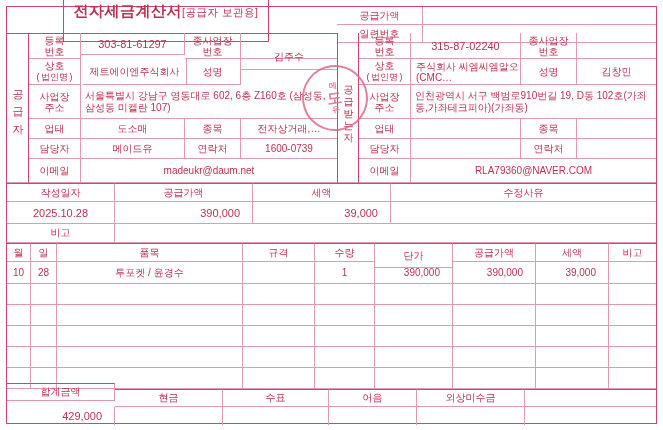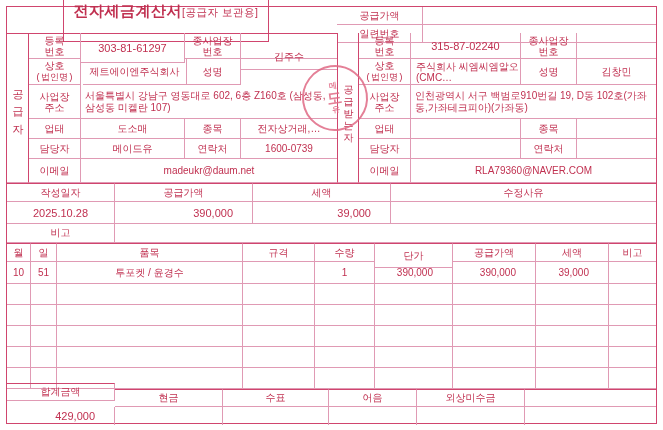--- a/index.html
+++ b/index.html
@@ -17,21 +17,21 @@
     box-sizing:border-box;
   }
   .cell{position:absolute;box-sizing:border-box;overflow:hidden;}
   .b-r{border-right:1px solid #e09ab4;}
   .b-b{border-bottom:1px solid #e09ab4;}
   .strong-r{border-right:1.5px solid #d0456e;}
   .strong-t{border-top:1.5px solid #d0456e;}
   .strong-l{border-left:1.5px solid #d0456e;}
   .c{display:flex;align-items:center;justify-content:center;text-align:center;}
   .l{display:flex;align-items:center;justify-content:flex-start;text-align:left;padding-left:4px;}
-  .r{display:flex;align-items:center;justify-content:flex-end;text-align:right;padding-right:19px;}
+  .r{display:flex;align-items:center;justify-content:flex-end;text-align:right;padding-right:12px;}
   .title-wrap{
     position:absolute;left:0;top:0;width:318px;height:26px;
     display:flex;align-items:center;justify-content:center;
   }
   .title-box{
     border:1.5px solid #d0456e;
     padding:2px 10px 20px 10px;
     font-size:15px;font-weight:bold;letter-spacing:0.5px;
     white-space:nowrap;
   }
@@ -74,21 +74,21 @@
   <div class="cell c b-b b-r" style="left:330px;top:18px;width:86px;height:18px;">일련번호</div>
   <div class="cell l b-b" style="left:416px;top:18px;width:233px;height:18px;"></div>
 
   <div class="cell strong-t" style="left:0;top:26px;width:330px;height:0;"></div>
 
   <div class="cell vlabel strong-r b-b" style="left:0;top:26px;width:22px;height:150px;">공급자</div>
 
   <div class="cell c b-b b-r" style="left:22px;top:26px;width:52px;height:26px;">
     <div style="line-height:1.1;">등록<br>번호</div>
   </div>
-  <div class="cell c b-b b-r" style="left:74px;top:26px;width:104px;height:30px;font-size:11px;">303-81-61297</div>
+  <div class="cell c b-b b-r" style="left:74px;top:26px;width:104px;height:22px;font-size:11px;">303-81-61297</div>
   <div class="cell c b-b b-r" style="left:178px;top:26px;width:56px;height:26px;">
     <div style="line-height:1.1;">종사업장<br>번호</div>
   </div>
   <div class="cell c b-b" style="left:234px;top:26px;width:96px;height:26px;"></div>
 
   <div class="cell c b-b b-r" style="left:22px;top:52px;width:52px;height:26px;">
     <div style="line-height:1.1;">상호<br><span class="small">(법인명)</span></div>
   </div>
   <div class="cell c b-b b-r" style="left:64px;top:52px;width:104px;height:26px;line-height:1.1;margin-left:12px;">
     <span>제트에이엔주식회사</span>
@@ -177,21 +177,21 @@
   <div class="cell c b-b b-r strong-t" style="left:24px;top:236px;width:26px;height:19px;">일</div>
   <div class="cell c b-b b-r strong-t" style="left:236px;top:236px;width:72px;height:19px;">규격</div>
   <div class="cell c b-b b-r strong-t" style="left:50px;top:236px;width:186px;height:19px;">품목</div>
   <div class="cell c b-b b-r strong-t" style="left:308px;top:236px;width:60px;height:19px;">수량</div>
   <div class="cell c b-b b-r strong-t" style="left:368px;top:236px;width:78px;height:25px;">단가</div>
   <div class="cell c b-b b-r strong-t" style="left:446px;top:236px;width:83px;height:19px;">공급가액</div>
   <div class="cell c b-b b-r strong-t" style="left:529px;top:236px;width:73px;height:19px;">세액</div>
   <div class="cell c b-b strong-t" style="left:602px;top:236px;width:47px;height:19px;">비고</div>
 
   <div class="cell c b-b b-r" style="left:0;top:255px;width:24px;height:22px;">10</div>
-  <div class="cell c b-b b-r" style="left:24px;top:255px;width:26px;height:22px;">51</div>
+  <div class="cell c b-b b-r" style="left:24px;top:255px;width:26px;height:22px;">28</div>
   <div class="cell c b-b b-r" style="left:50px;top:255px;width:186px;height:22px;">투포켓 / 윤경수</div>
   <div class="cell c b-b b-r" style="left:236px;top:255px;width:72px;height:22px;"></div>
   <div class="cell c b-b b-r" style="left:308px;top:255px;width:60px;height:22px;">1</div>
   <div class="cell r b-b b-r" style="left:368px;top:255px;width:78px;height:22px;">390,000</div>
   <div class="cell r b-b b-r" style="left:446px;top:255px;width:83px;height:22px;">390,000</div>
   <div class="cell r b-b b-r" style="left:529px;top:255px;width:73px;height:22px;">39,000</div>
   <div class="cell c b-b" style="left:602px;top:255px;width:47px;height:22px;"></div>
 
   <div class="cell b-b b-r" style="left:0;top:277px;width:24px;height:21px;"></div>
   <div class="cell b-b b-r" style="left:24px;top:277px;width:26px;height:21px;"></div>

